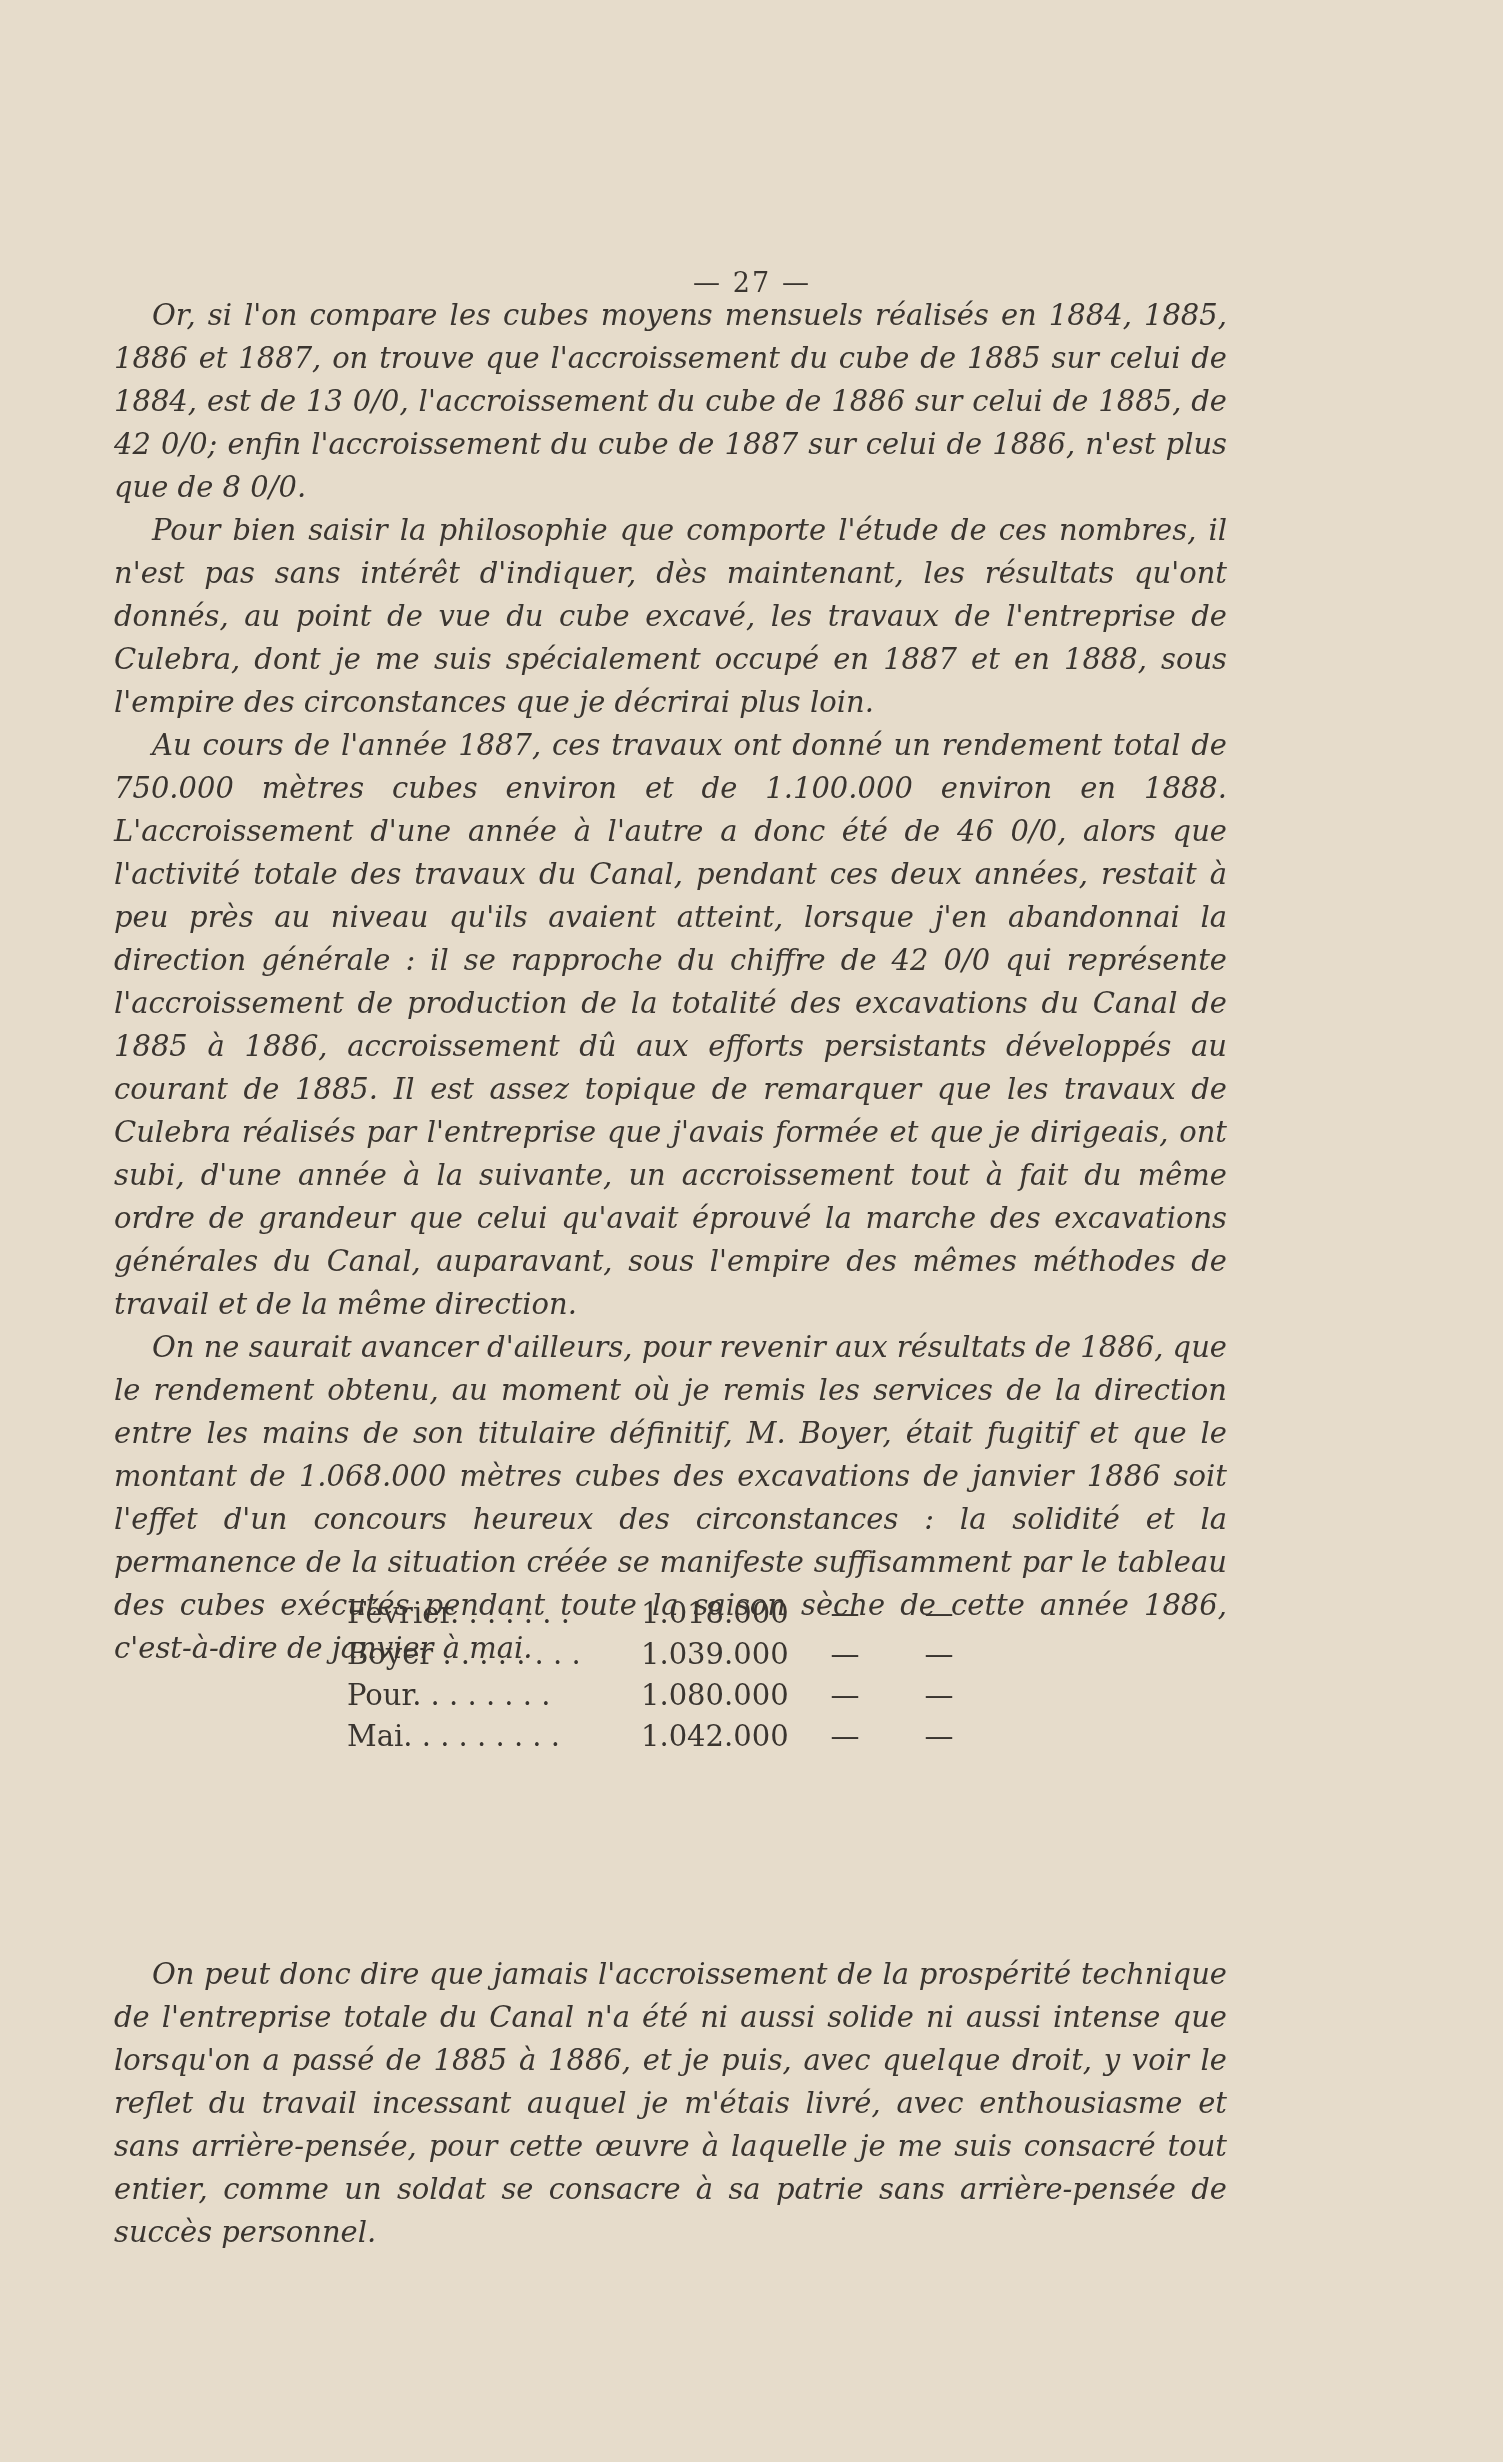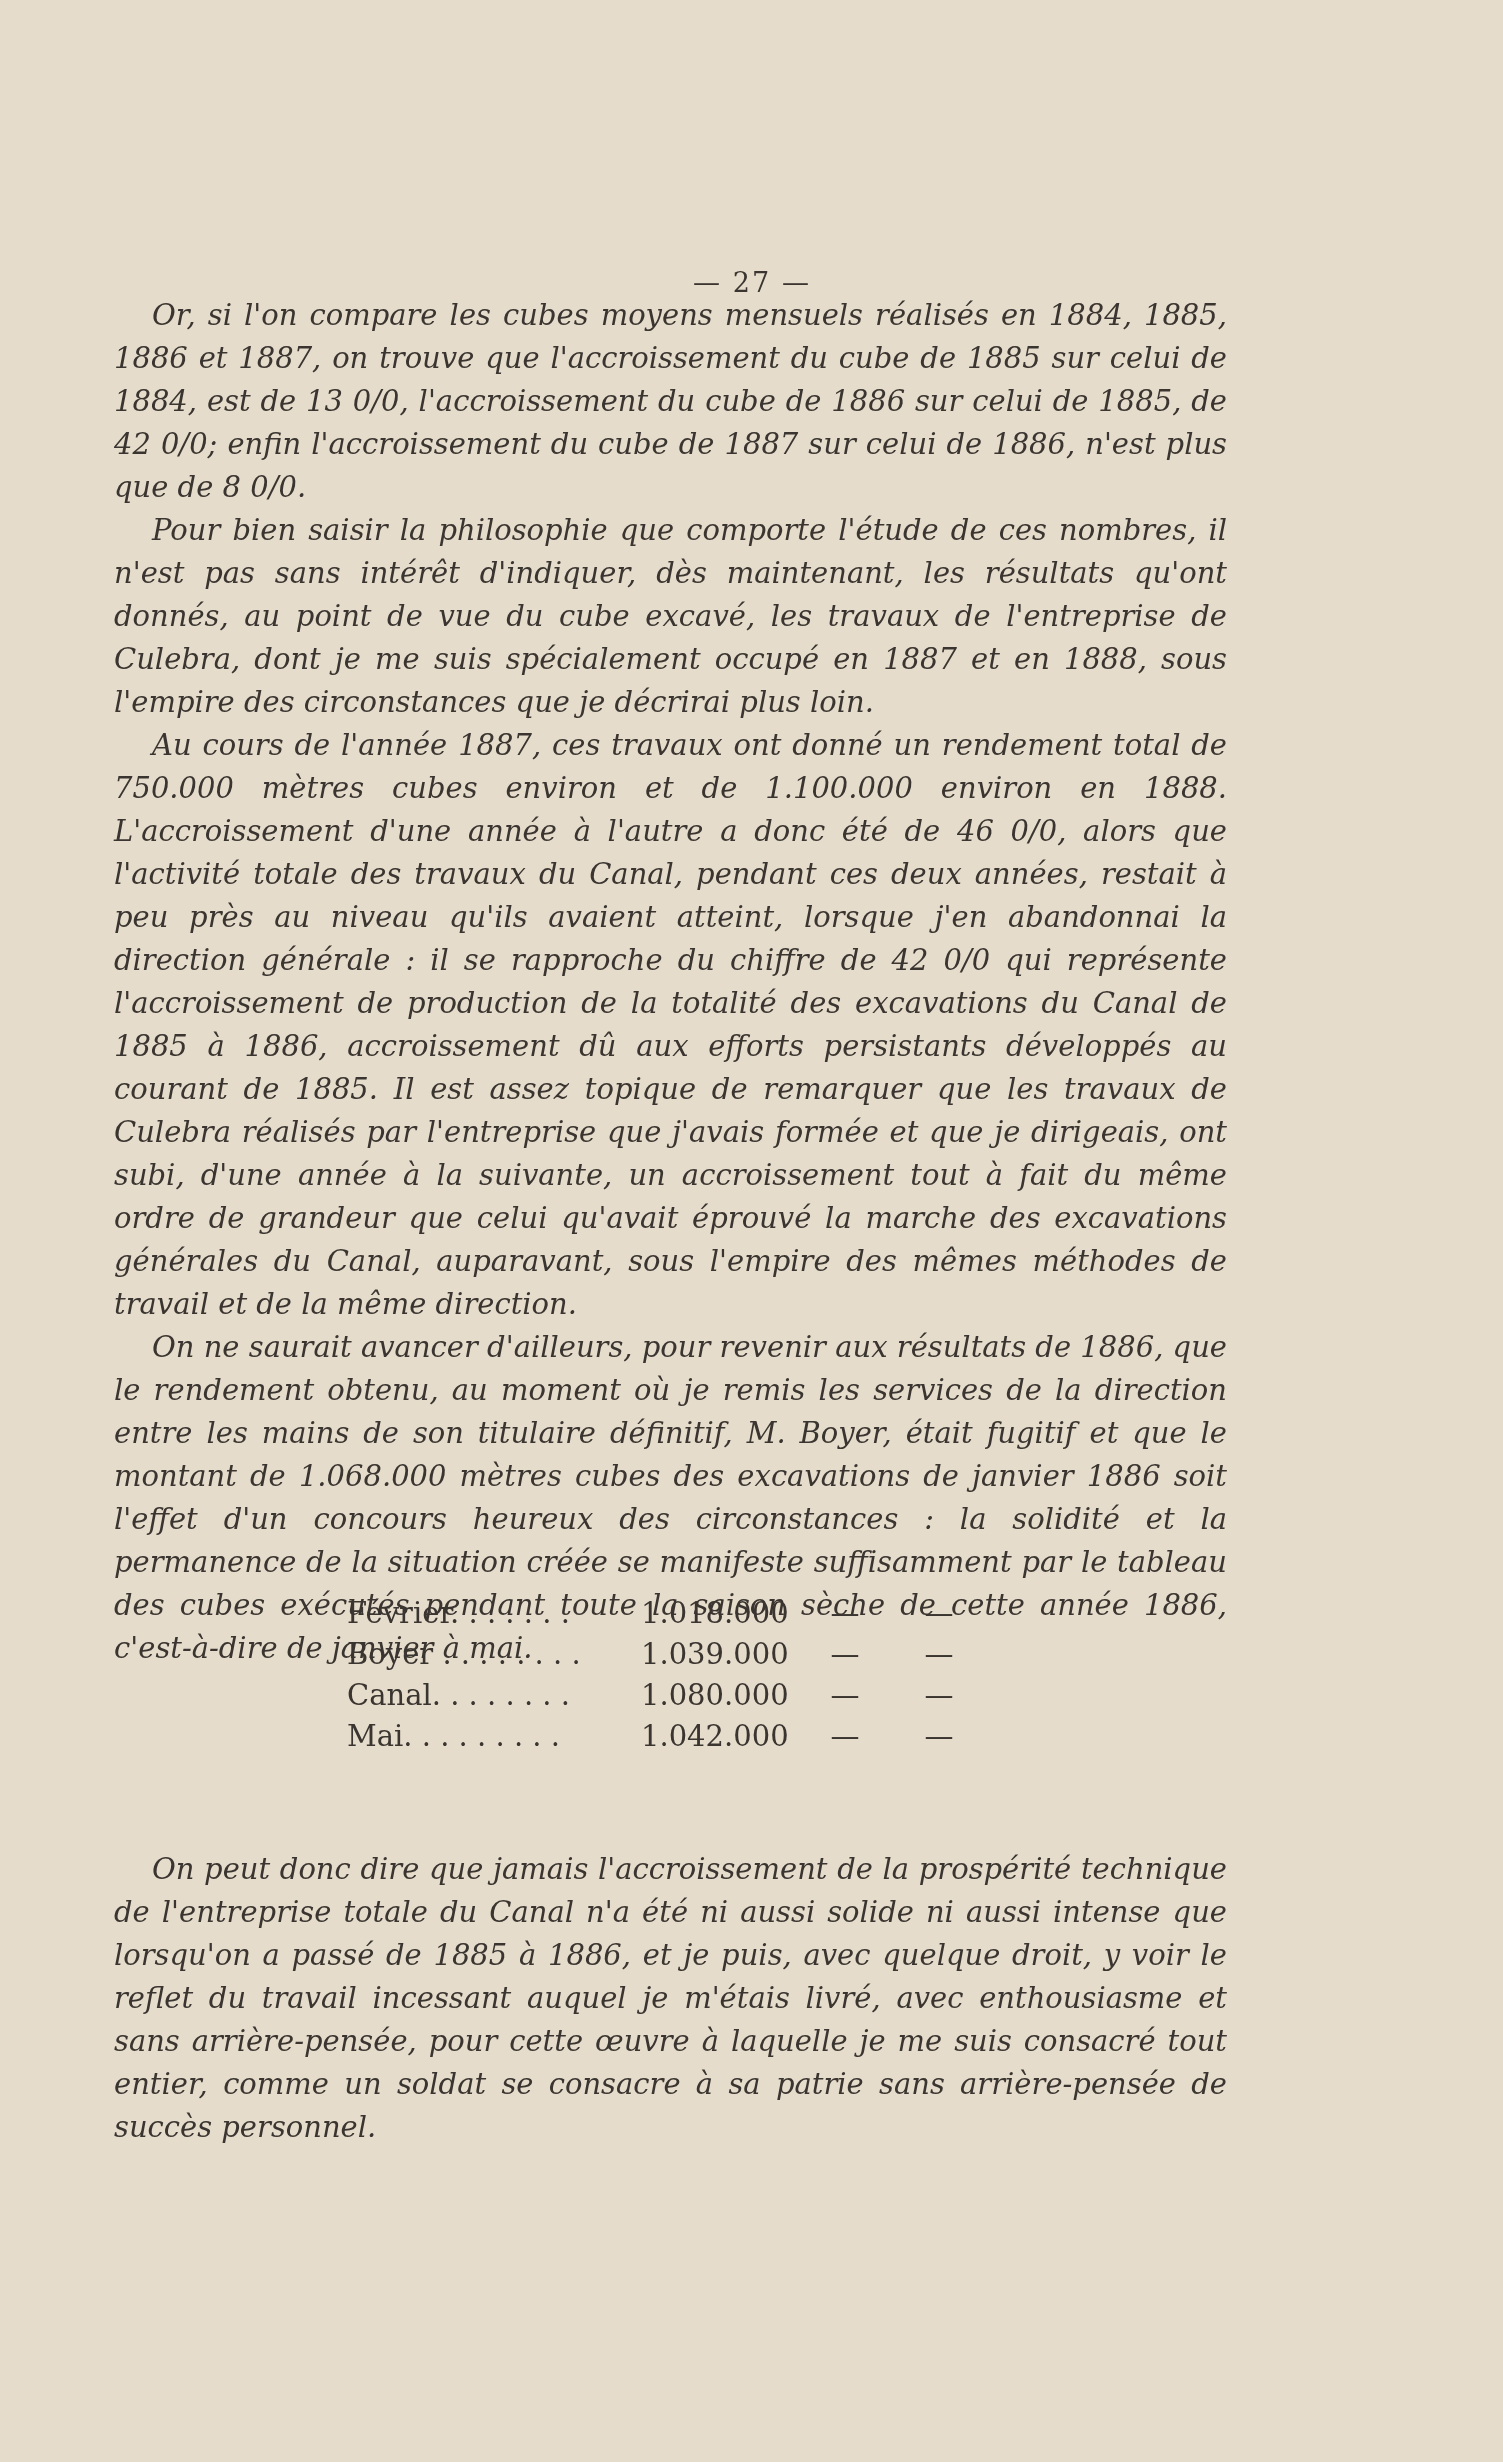--- a/index.html
+++ b/index.html
@@ -13,21 +13,21 @@
   .page-num {
     position:absolute; left:0; width:100%; top:239px;
     text-align:center; font-size:27px; letter-spacing:2.1px;margin-top:28px;
   }
   .text-block {
     position:absolute; left:114px; width:1113px;
     font-size:29px; line-height:43px; text-align:justify;
   }
   .text-block p { margin:0; text-indent:38px;font-style:italic; }
   #block1 { top:294px; }
-  #block2 { top:1848px; }
+  #block2 { top:1953px; }
   .table {
     position:absolute; left:347px; top:1593px;
     font-size:29px; line-height:41px;
   }
   .trow { display:flex; white-space:nowrap; }
   .month { width:294px; }
   .val { width:157px; }
   .unit { }
   .dash { display:inline-block; width:94px; text-align:center; }
 </style>
@@ -50,21 +50,21 @@
     <span class="dash">—</span>
     <span class="dash">—</span>
   </div>
   <div class="trow">
     <span class="month">Boyer . . . . . . . .</span>
     <span class="val">1.039.000</span>
     <span class="dash">—</span>
     <span class="dash">—</span>
   </div>
   <div class="trow">
-    <span class="month">Canal. . . . . . . .</span>
+    <span class="month">Pour. . . . . . . .</span>
     <span class="val">1.080.000</span>
     <span class="dash">—</span>
     <span class="dash">—</span>
   </div>
   <div class="trow">
     <span class="month">Mai. . . . . . . . .</span>
     <span class="val">1.042.000</span>
     <span class="dash">—</span>
     <span class="dash">—</span>
   </div>

